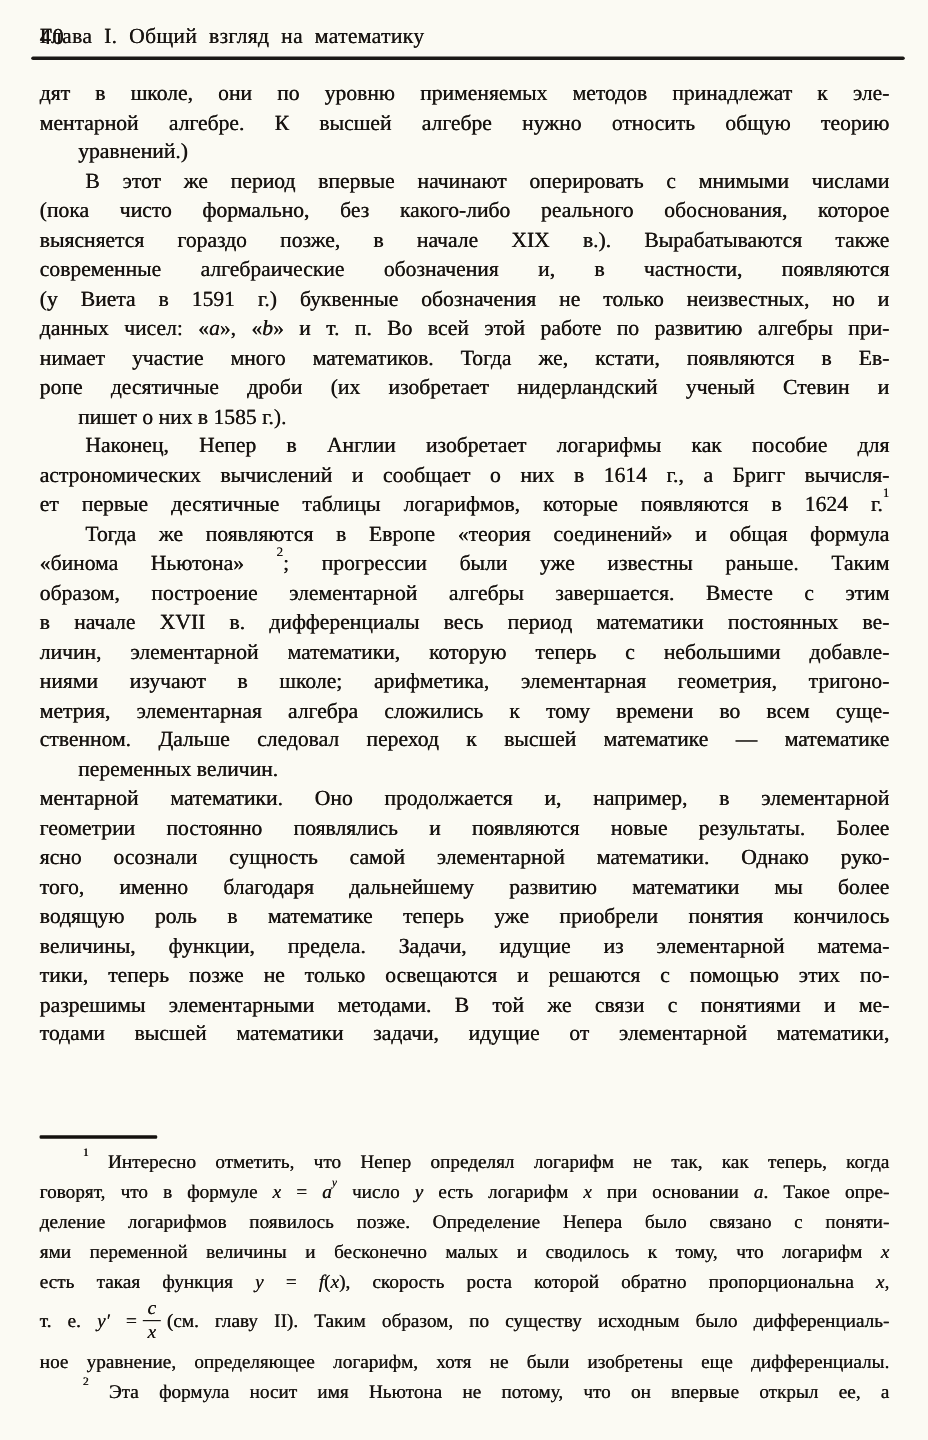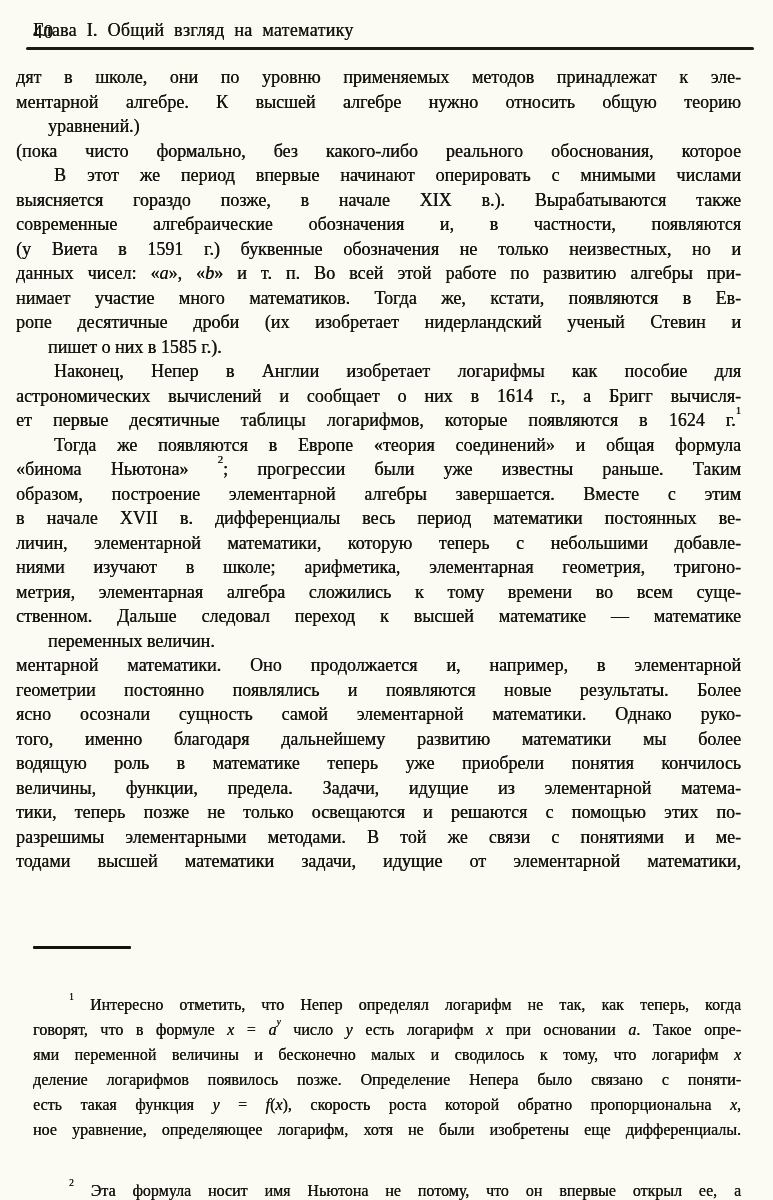--- a/index.html
+++ b/index.html
@@ -23,40 +23,40 @@
     font-size: 18px;
     word-spacing: 5px; letter-spacing: 0.3px;
     text-shadow: 0.3px 0 0 currentColor;
   }
   .headrule {
     position: absolute; top: 47px; left: 26px; right: 19px;
     height: 2.6px; background: #1b1916; border-radius: 2px;
   }
   
   .bodytext {
-    position: absolute; top: 65px; left: 16px; right: 32px;
+    position: absolute; top: 65px; left: 33px; right: 32px;
     font-size: 18px; line-height: 24.5px;
     text-shadow: 0.33px 0 0 currentColor;
   }
   .tline { text-align: justify; text-align-last: justify; text-justify: inter-word; }
   .tline.pend { text-align-last: left; margin-left: 32px; }
   .tline.indent { text-indent: 38px; }
   sup { font-size: 0.6em; line-height: 0; position: relative; top: -0.42em; }
   i { font-style: italic; }
   
   .footrule {
     position: absolute; top: 946px; left: 33px;
     width: 98px; height: 2.8px; background: #14110e; border-radius: 1px;
   }
   .footnotes {
     position: absolute; top: 956px; left: 33px; right: 32px;
     font-size: 16px; line-height: 25px;
     text-shadow: 0.28px 0 0 currentColor;
   }
-  .footnotes .tline.indent { text-indent: 36px; margin-top: 36px; }
+  .footnotes .tline.indent { text-indent: 36px; }
   .frac {
     display: inline-flex; flex-direction: column; align-items: center;
     vertical-align: middle; margin: 0 5px; line-height: 1.08;
     font-style: italic; position: relative; top: -1px;
   }
   .frac .num { border-bottom: 1.5px solid currentColor; padding: 0 4px 1px; }
   .frac .den { padding-top: 1px; }
   .formula-line { padding: 2px 0; }
 </style>
 </head>
@@ -69,22 +69,22 @@
   </header>
   <div class="headrule"></div>
 
   <main class="bodytext" id="body-text">
       <div class="para">
         <div class="tline">дят в школе, они по уровню  применяемых  методов принадлежат к эле-</div>
         <div class="tline">ментарной  алгебре.  К  высшей  алгебре  нужно  относить  общую  теорию</div>
         <div class="tline pend">уравнений.)</div>
       </div>
       <div class="para">
+        <div class="tline indent">В этот же период впервые начинают оперировать с мнимыми числами</div>
         <div class="tline">(пока чисто формально, без какого-либо реального обоснования, которое</div>
-        <div class="tline indent">В этот же период впервые начинают оперировать с мнимыми числами</div>
         <div class="tline">выясняется  гораздо  позже,  в  начале  XIX  в.).  Вырабатываются  также</div>
         <div class="tline">современные  алгебраические  обозначения  и,  в  частности,  появляются</div>
         <div class="tline">(у Виета в 1591 г.) буквенные обозначения не только неизвестных, но и</div>
         <div class="tline">данных чисел: «<i>a</i>», «<i>b</i>» и т. п. Во всей этой работе по развитию алгебры при-</div>
         <div class="tline">нимает участие много математиков. Тогда же, кстати, появляются в Ев-</div>
         <div class="tline">ропе десятичные дроби (их изобретает нидерландский ученый Стевин и</div>
         <div class="tline pend">пишет о них в 1585 г.).</div>
       </div>
       <div class="para">
         <div class="tline indent">Наконец,  Непер  в  Англии  изобретает  логарифмы  как  пособие  для</div>
@@ -113,22 +113,26 @@
         <div class="tline">разрешимы элементарными методами. В той же связи с понятиями и ме-</div>
         <div class="tline">тодами высшей математики задачи, идущие от элементарной математики,</div>
       </div>
     </main>
 
   <div class="footrule"></div>
   <section class="footnotes" id="footnotes">
       <div class="para">
         <div class="tline indent"><sup>1</sup> Интересно отметить, что Непер определял логарифм не так, как теперь, когда</div>
         <div class="tline">говорят, что в формуле <i>x</i> = <i>a</i><sup><i>y</i></sup> число  <i>y</i> есть логарифм <i>x</i> при основании <i>a</i>. Такое опре-</div>
+        <div class="tline">деление логарифмов появилось позже.  Определение  Непера  было  связано с поняти-</div>
         <div class="tline">ями переменной величины и бесконечно малых и  сводилось  к  тому,  что логарифм <i>x</i></div>
-        <div class="tline">деление логарифмов появилось позже.  Определение  Непера  было  связано с поняти-</div>
         <div class="tline">есть такая функция <i>y</i> = <i>f</i>(<i>x</i>),  скорость  роста  которой  обратно  пропорциональна <i>x</i>,</div>
+        <div class="tline formula-line">т. е. <i>y′</i> =<span class="frac">
+            <span class="num">c</span>
+            <span class="den">x</span>
+          </span>(см. главу II). Таким образом, по существу исходным было дифференциаль-</div>
         <div class="tline">ное уравнение, определяющее логарифм, хотя не были изобретены еще дифференциалы.</div>
       </div>
       <div class="para">
         <div class="tline indent"><sup>2</sup> Эта формула носит имя Ньютона не  потому,  что  он  впервые  открыл ее, а</div>
       </div>
     </section>
 </div>
 
 </body></html>

